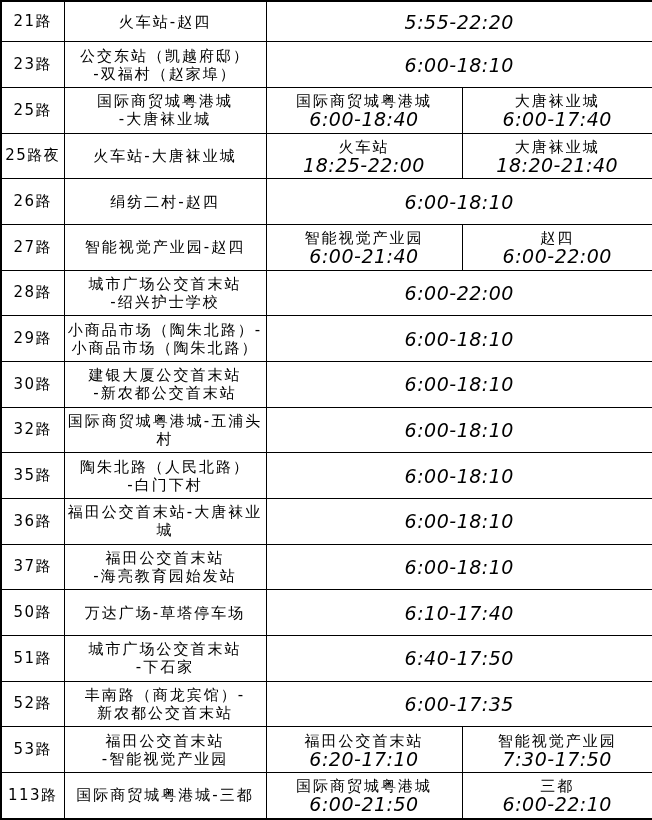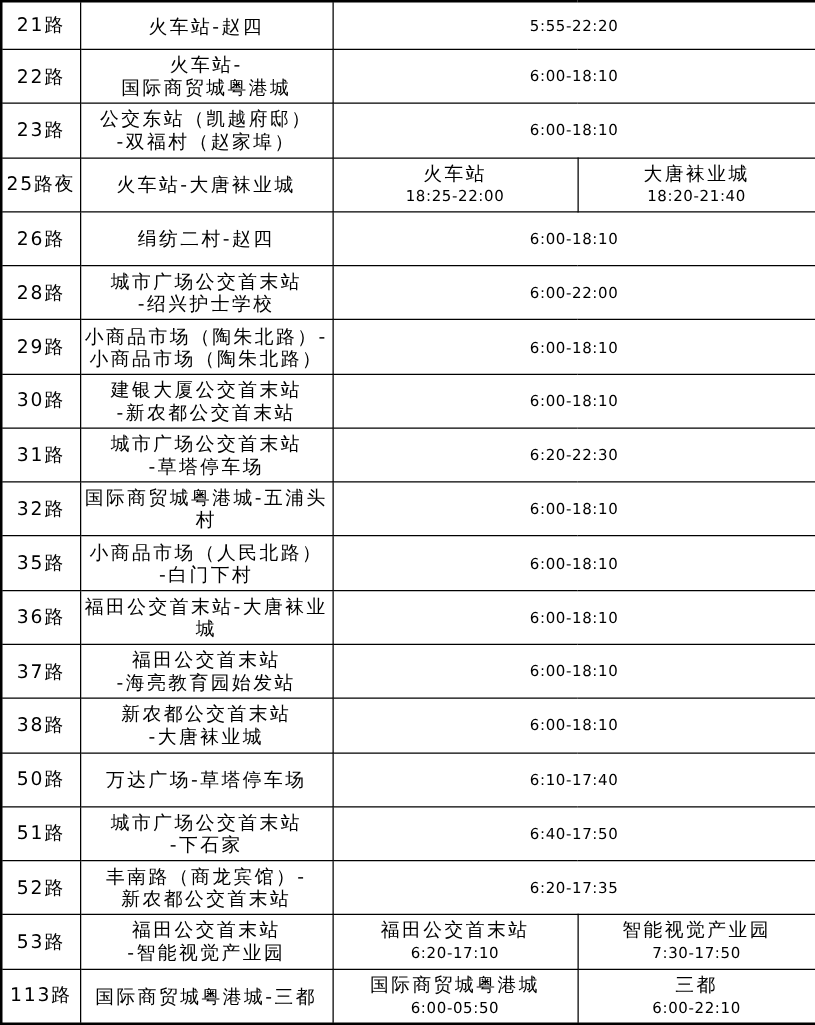--- a/index.html
+++ b/index.html
@@ -39,23 +39,24 @@
     letter-spacing: 2px;
     line-height: 18px;
     white-space: pre-line;
   }
   .c-time .station {
     font-size: 15px;
     letter-spacing: 2px;
     line-height: 18px;
   }
   .c-time .time {
-    font-size: 12px;
+    font-size: 19px;
     letter-spacing: 0.5px;
     line-height: 18px;
+    font-style: italic;
   }
 </style>
 </head>
 <body>
 
 <table class="bus-table">
   <colgroup>
     <col style="width:63px">
     <col style="width:202px">
     <col style="width:196px">
@@ -65,42 +66,45 @@
   <tr>
     <td class="c-route">21路</td>
     <td class="c-name">火车站-赵四</td>
     <td class="c-time" colspan="2">
 
       <div class="time">5:55-22:20</div>
     </td>
 
   </tr>
 
-  <tr>
-    <td class="c-route">22路</td>
-    <td class="c-name">火车站-
-国际商贸城粤港城</td>
-    <td class="c-time" colspan="2">
-
-      <div class="time">6:00-18:10</div>
-    </td>
-
-  </tr>
 
   <tr>
     <td class="c-route">23路</td>
     <td class="c-name">公交东站（凯越府邸）
 -双福村（赵家埠）</td>
     <td class="c-time" colspan="2">
 
       <div class="time">6:00-18:10</div>
     </td>
 
   </tr>
 
+  <tr>
+    <td class="c-route">25路</td>
+    <td class="c-name">国际商贸城粤港城
+-大唐袜业城</td>
+    <td class="c-time">
+      <div class="station">国际商贸城粤港城</div>
+      <div class="time">6:00-18:40</div>
+    </td>
+    <td class="c-time">
+      <div class="station">大唐袜业城</div>
+      <div class="time">6:00-17:40</div>
+    </td>
+  </tr>
 
   <tr>
     <td class="c-route">25路夜</td>
     <td class="c-name">火车站-大唐袜业城</td>
     <td class="c-time">
       <div class="station">火车站</div>
       <div class="time">18:25-22:00</div>
     </td>
     <td class="c-time">
       <div class="station">大唐袜业城</div>
@@ -111,20 +115,32 @@
   <tr>
     <td class="c-route">26路</td>
     <td class="c-name">绢纺二村-赵四</td>
     <td class="c-time" colspan="2">
 
       <div class="time">6:00-18:10</div>
     </td>
 
   </tr>
 
+  <tr>
+    <td class="c-route">27路</td>
+    <td class="c-name">智能视觉产业园-赵四</td>
+    <td class="c-time">
+      <div class="station">智能视觉产业园</div>
+      <div class="time">6:00-21:40</div>
+    </td>
+    <td class="c-time">
+      <div class="station">赵四</div>
+      <div class="time">6:00-22:00</div>
+    </td>
+  </tr>
 
   <tr>
     <td class="c-route">28路</td>
     <td class="c-name">城市广场公交首末站
 -绍兴护士学校</td>
     <td class="c-time" colspan="2">
 
       <div class="time">6:00-22:00</div>
     </td>
 
@@ -145,44 +161,34 @@
     <td class="c-route">30路</td>
     <td class="c-name">建银大厦公交首末站
 -新农都公交首末站</td>
     <td class="c-time" colspan="2">
 
       <div class="time">6:00-18:10</div>
     </td>
 
   </tr>
 
-  <tr>
-    <td class="c-route">31路</td>
-    <td class="c-name">城市广场公交首末站
--草塔停车场</td>
-    <td class="c-time" colspan="2">
-
-      <div class="time">6:20-22:30</div>
-    </td>
-
-  </tr>
 
   <tr>
     <td class="c-route">32路</td>
     <td class="c-name">国际商贸城粤港城-五浦头村</td>
     <td class="c-time" colspan="2">
 
       <div class="time">6:00-18:10</div>
     </td>
 
   </tr>
 
   <tr>
     <td class="c-route">35路</td>
-    <td class="c-name">小商品市场（人民北路）
+    <td class="c-name">陶朱北路（人民北路）
 -白门下村</td>
     <td class="c-time" colspan="2">
 
       <div class="time">6:00-18:10</div>
     </td>
 
   </tr>
 
   <tr>
     <td class="c-route">36路</td>
@@ -198,30 +204,20 @@
     <td class="c-route">37路</td>
     <td class="c-name">福田公交首末站
 -海亮教育园始发站</td>
     <td class="c-time" colspan="2">
 
       <div class="time">6:00-18:10</div>
     </td>
 
   </tr>
 
-  <tr>
-    <td class="c-route">38路</td>
-    <td class="c-name">新农都公交首末站
--大唐袜业城</td>
-    <td class="c-time" colspan="2">
-
-      <div class="time">6:00-18:10</div>
-    </td>
-
-  </tr>
 
 
   <tr>
     <td class="c-route">50路</td>
     <td class="c-name">万达广场-草塔停车场</td>
     <td class="c-time" colspan="2">
 
       <div class="time">6:10-17:40</div>
     </td>
 
@@ -237,21 +233,21 @@
     </td>
 
   </tr>
 
   <tr>
     <td class="c-route">52路</td>
     <td class="c-name">丰南路（商龙宾馆）-
 新农都公交首末站</td>
     <td class="c-time" colspan="2">
 
-      <div class="time">6:20-17:35</div>
+      <div class="time">6:00-17:35</div>
     </td>
 
   </tr>
 
   <tr>
     <td class="c-route">53路</td>
     <td class="c-name">福田公交首末站
 -智能视觉产业园</td>
     <td class="c-time">
       <div class="station">福田公交首末站</div>
@@ -261,21 +257,21 @@
       <div class="station">智能视觉产业园</div>
       <div class="time">7:30-17:50</div>
     </td>
   </tr>
 
   <tr>
     <td class="c-route">113路</td>
     <td class="c-name">国际商贸城粤港城-三都</td>
     <td class="c-time">
       <div class="station">国际商贸城粤港城</div>
-      <div class="time">6:00-05:50</div>
+      <div class="time">6:00-21:50</div>
     </td>
     <td class="c-time">
       <div class="station">三都</div>
       <div class="time">6:00-22:10</div>
     </td>
   </tr>
 </tbody>
 </table>
 
 </body></html>

